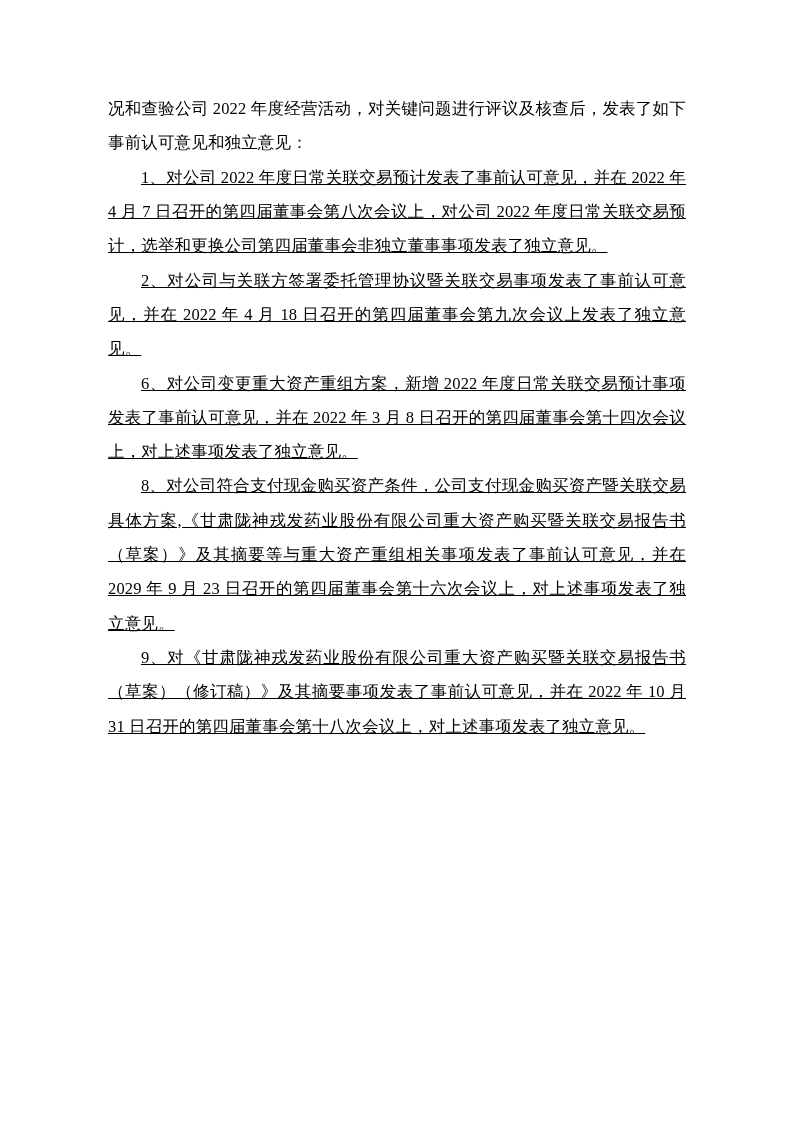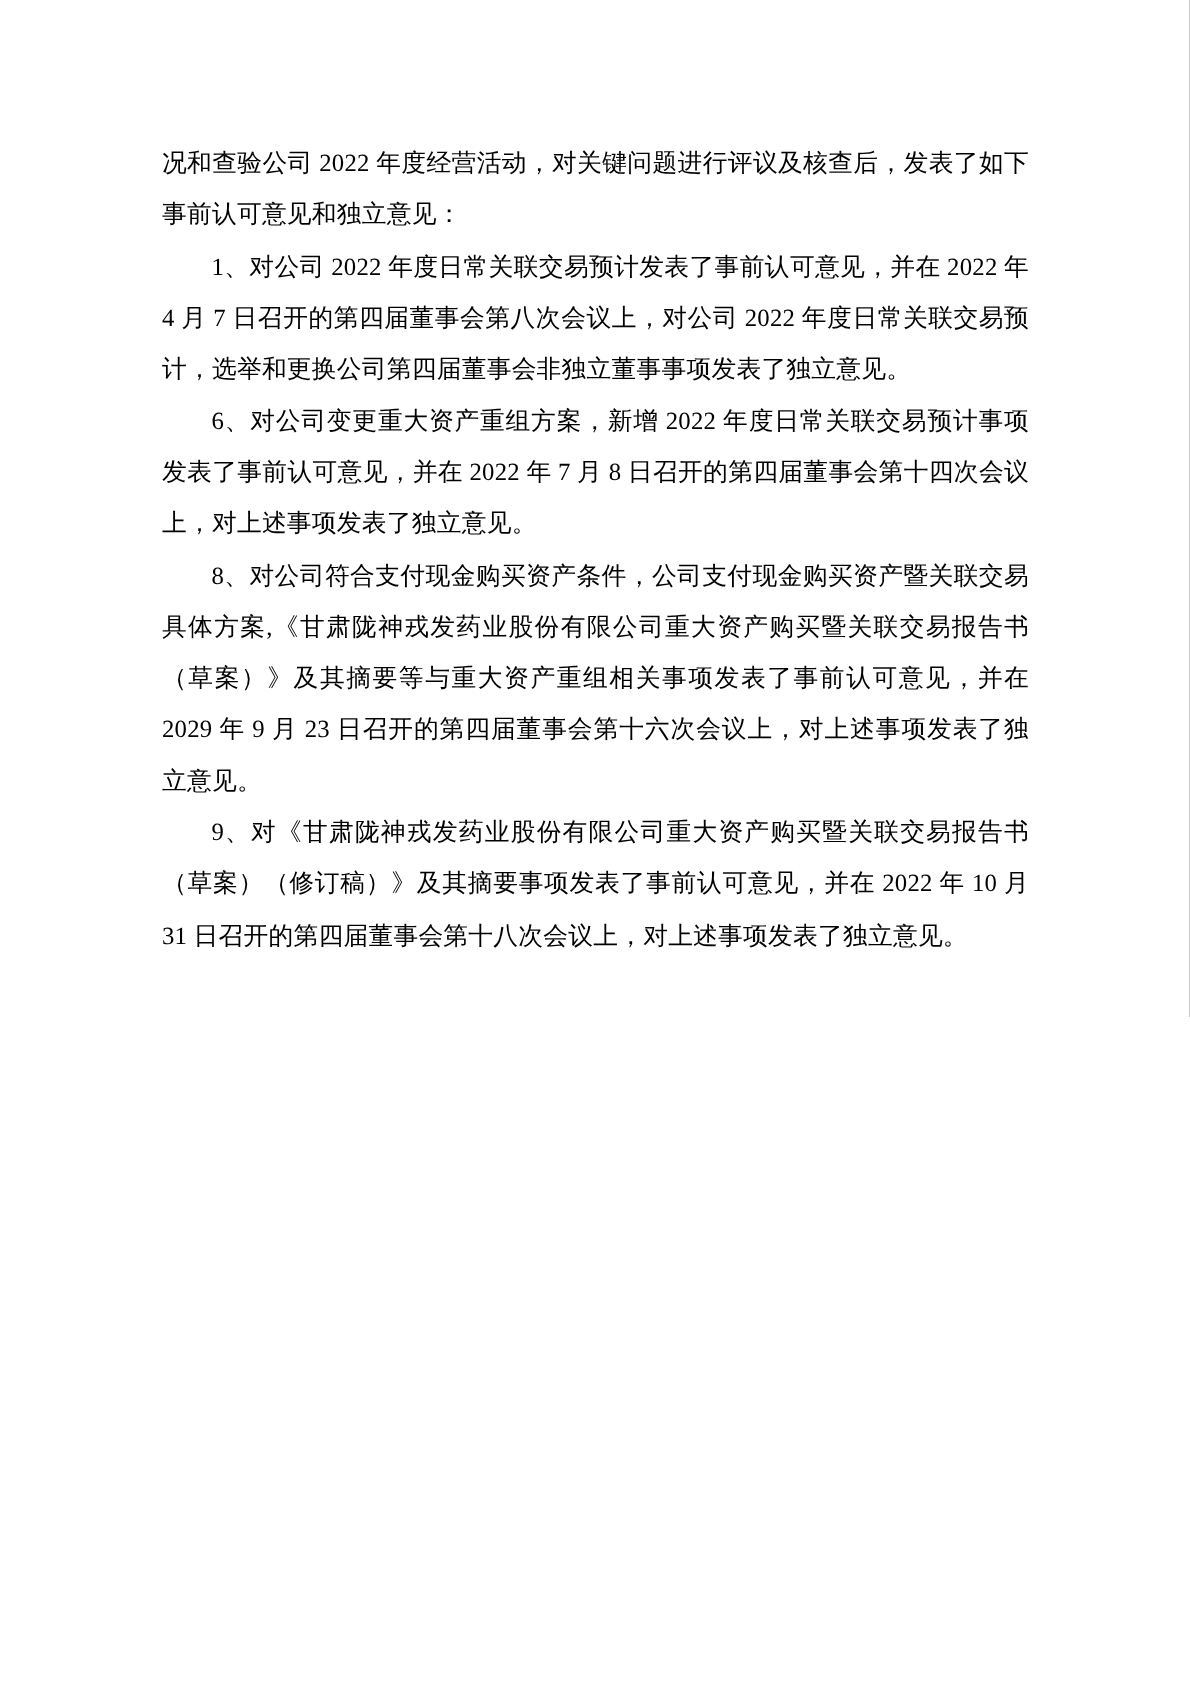--- a/index.html
+++ b/index.html
@@ -30,26 +30,28 @@
     font-size: 16.5px;
     line-height: 2.08;
     color: #000000;
     text-align: justify;
     text-justify: inter-ideograph;
     margin: 0;
     letter-spacing: 0.15px;
   }
   .indent {
     text-indent: 2em;
+    text-decoration: underline;
   }
 </style>
 </head>
 <body>
 
 <div class="page">
   <div class="content">
     <p class="para">况和查验公司 2022 年度经营活动，对关键问题进行评议及核查后，发表了如下事前认可意见和独立意见：</p>
     <p class="para indent">1、对公司 2022 年度日常关联交易预计发表了事前认可意见，并在 2022 年 4 月 7 日召开的第四届董事会第八次会议上，对公司 2022 年度日常关联交易预计，选举和更换公司第四届董事会非独立董事事项发表了独立意见。</p>
-    <p class="para indent">6、对公司变更重大资产重组方案，新增 2022 年度日常关联交易预计事项发表了事前认可意见，并在 2022 年 7 月 8 日召开的第四届董事会第十四次会议上，对上述事项发表了独立意见。</p>
+    <p class="para indent">2、对公司与关联方签署委托管理协议暨关联交易事项发表了事前认可意见，并在 2022 年 4 月 18 日召开的第四届董事会第九次会议上发表了独立意见。</p>
+    <p class="para indent">6、对公司变更重大资产重组方案，新增 2022 年度日常关联交易预计事项发表了事前认可意见，并在 2022 年 3 月 8 日召开的第四届董事会第十四次会议上，对上述事项发表了独立意见。</p>
     <p class="para indent">8、对公司符合支付现金购买资产条件，公司支付现金购买资产暨关联交易具体方案,《甘肃陇神戎发药业股份有限公司重大资产购买暨关联交易报告书（草案）》及其摘要等与重大资产重组相关事项发表了事前认可意见，并在 2029 年 9 月 23 日召开的第四届董事会第十六次会议上，对上述事项发表了独立意见。</p>
     <p class="para indent">9、对《甘肃陇神戎发药业股份有限公司重大资产购买暨关联交易报告书（草案）（修订稿）》及其摘要事项发表了事前认可意见，并在 2022 年 10 月 31 日召开的第四届董事会第十八次会议上，对上述事项发表了独立意见。</p>
   </div>
 </div>
 
 </body></html>

